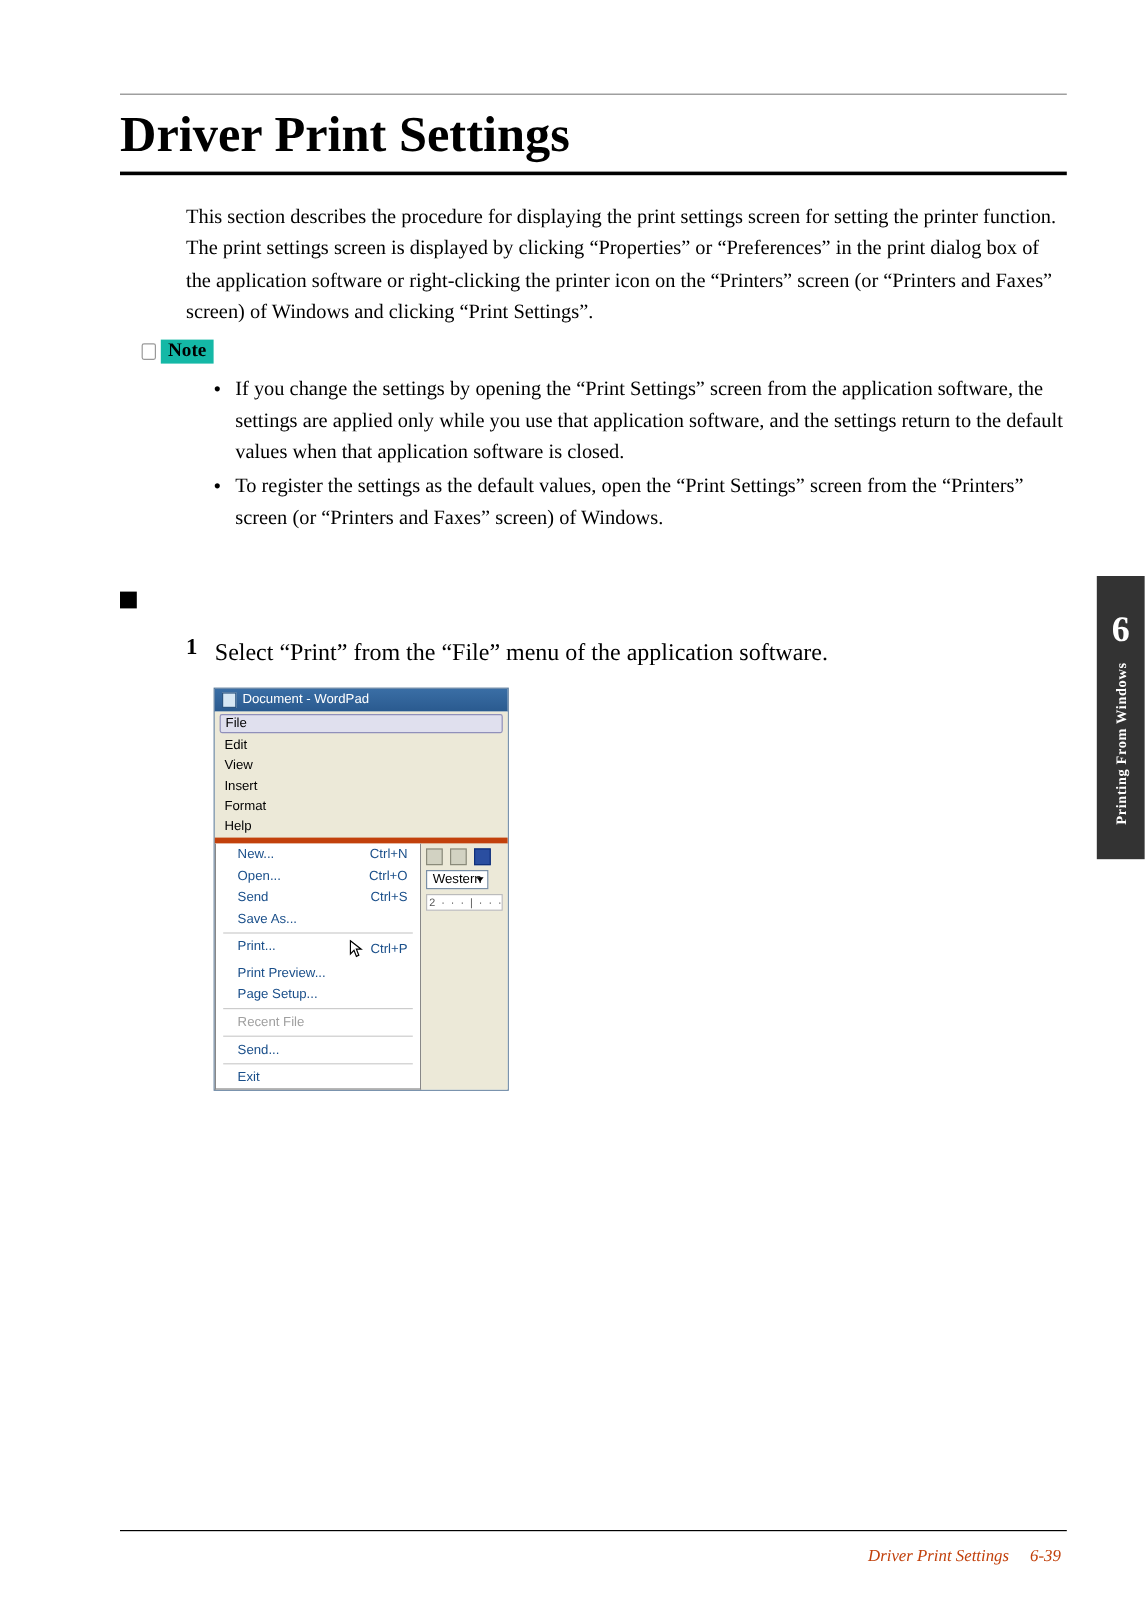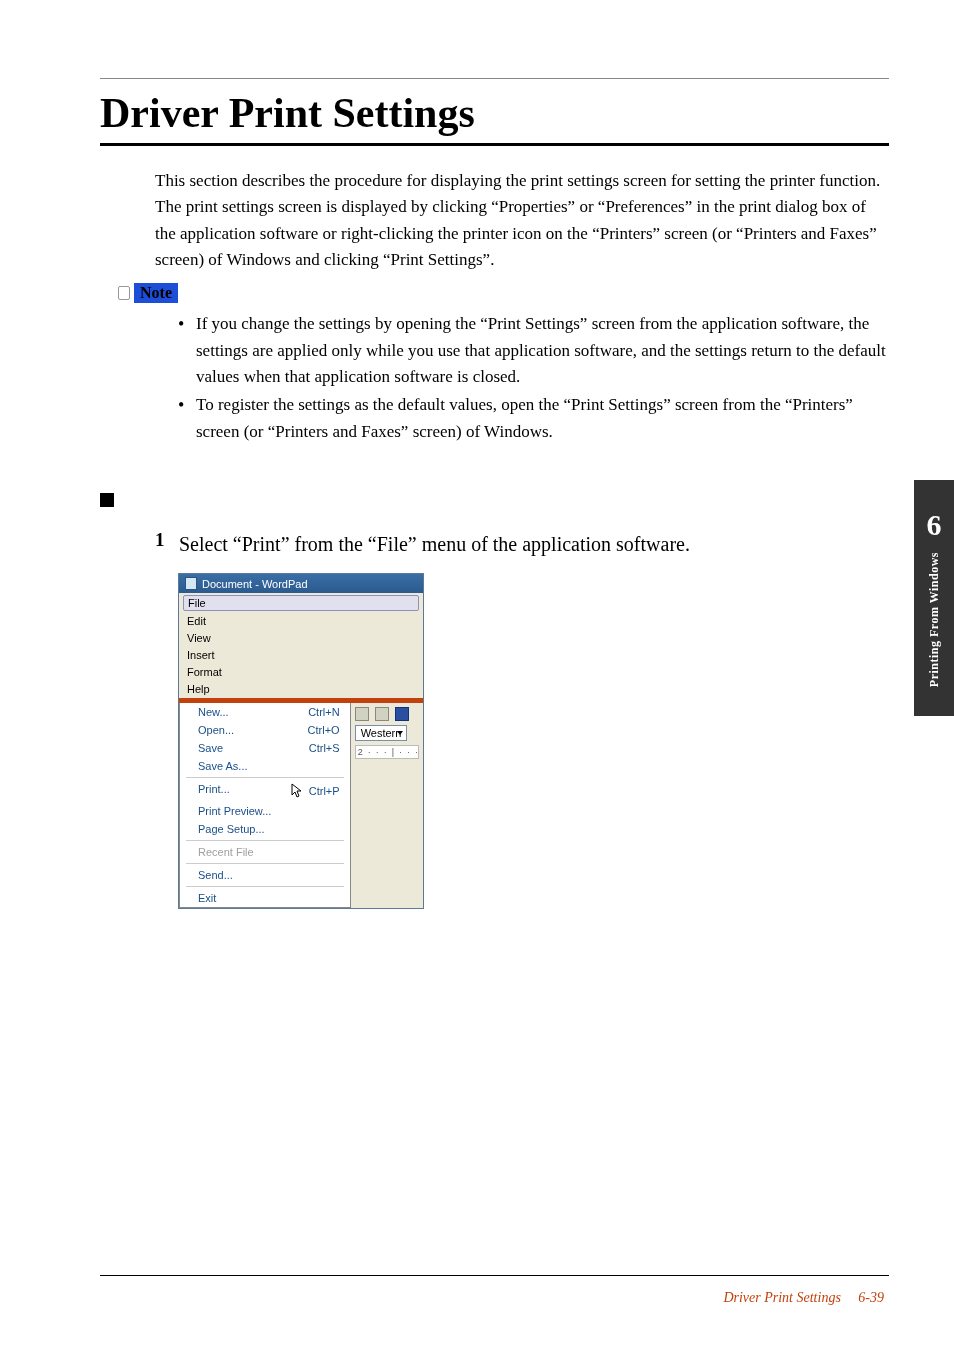--- a/index.html
+++ b/index.html
@@ -58,21 +58,21 @@
       width: 12px;
       height: 14px;
       border: 1px solid #999;
       border-radius: 2px;
       margin-right: 4px;
       display: inline-block;
     }
     .note-text {
       font-weight: bold;
       font-size: 16px;
-      background: #1d4ed8;
+      background: #14b8a6;
       padding: 1px 6px;
     }
     .bullet-list {
       margin-left: 78px;
       list-style: none;
       font-size: 17px;
       line-height: 1.55;
       margin-bottom: 48px;
     }
     .bullet-list li {
@@ -125,21 +125,20 @@
       border: 1px solid #5a7a9a;
       font-family: Tahoma, Arial, sans-serif;
       font-size: 11px;
       background: #ffffff;
     }
     .wp-titlebar {
       background: linear-gradient(#3a6ea5, #2a5a8f);
       color: #ffffff;
       padding: 3px 6px;
       display: flex;
-      align-items: center;
     }
     .wp-title-icon {
       width: 12px;
       height: 13px;
       background: #d6e7f4;
       border: 1px solid #2b5581;
       margin-right: 5px;
     }
     .wp-menubar {
       background: #ece9d8;
@@ -317,21 +316,21 @@
         <div class="wp-dropdown">
           <div class="wp-item">
             <span>New...</span>
             <span>Ctrl+N</span>
           </div>
           <div class="wp-item">
             <span>Open...</span>
             <span>Ctrl+O</span>
           </div>
           <div class="wp-item">
-            <span>Save</span>
+            <span>Send</span>
             <span>Ctrl+S</span>
           </div>
           <div class="wp-item">
             <span>Save As...</span>
             <span></span>
           </div>
           <div class="wp-sep"></div>
           <div class="wp-item">
             <span>Print...</span>
             <span style="display:flex;align-items:center;">

